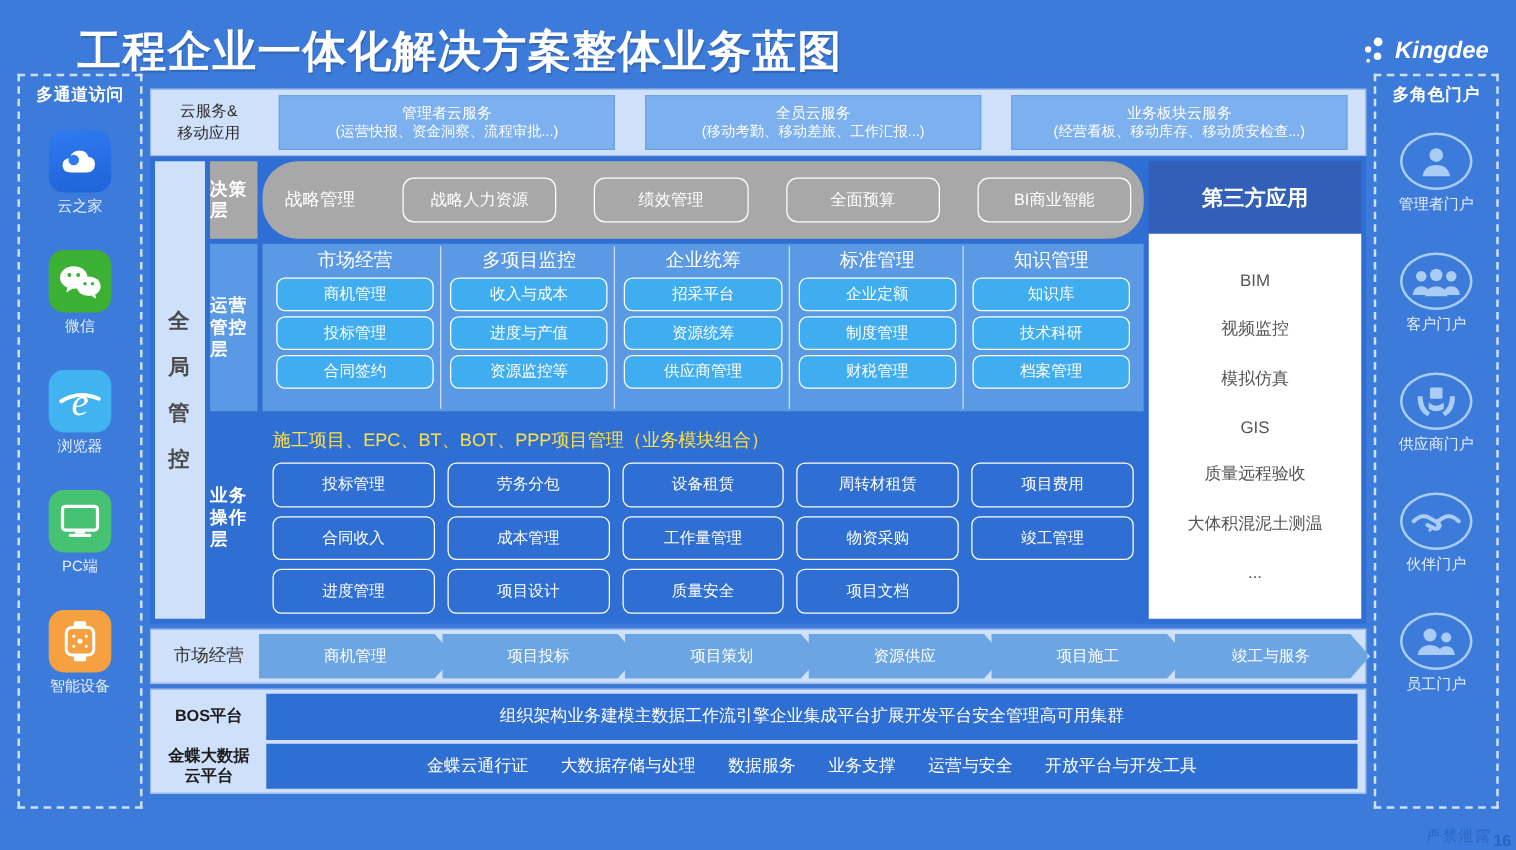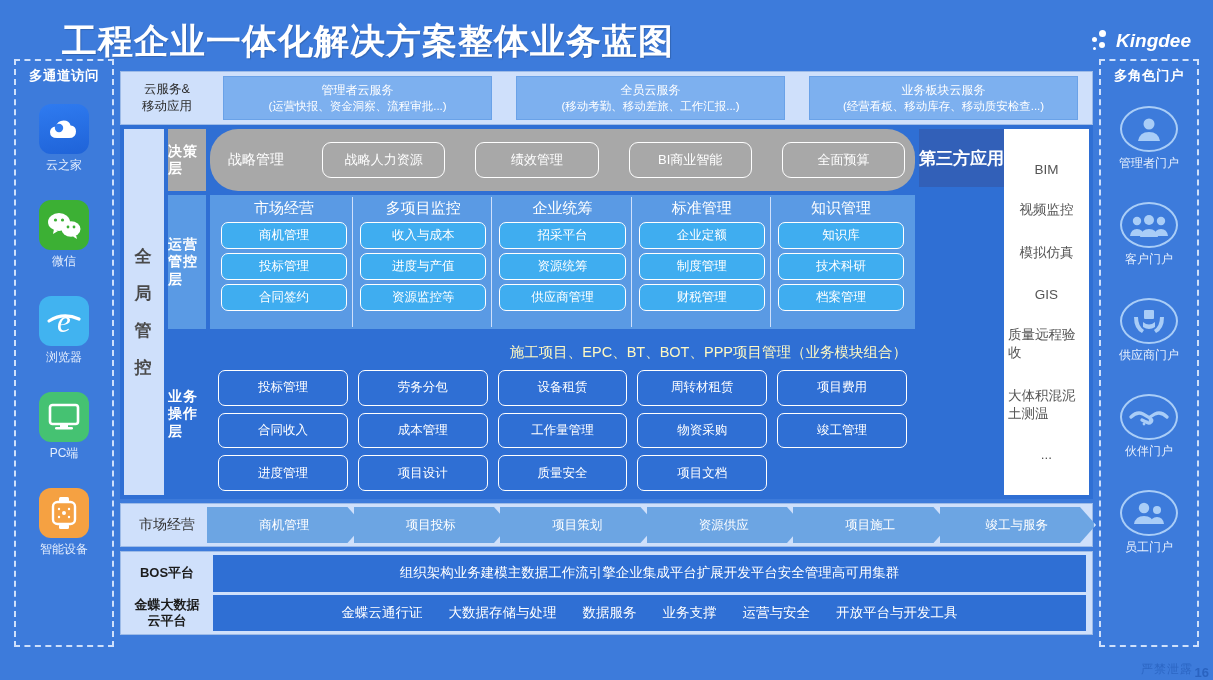--- a/index.html
+++ b/index.html
@@ -121,30 +121,30 @@
   .ops-chip {
     background:#3fadf0; border:1.5px solid #ffffff; border-radius:7px;
     height:27px; margin-bottom:4px; display:flex; align-items:center; justify-content:center;
     font-size:12.5px; color:#fff;
   }
 
   
   #layer-biz { flex:1; min-height:0; }
   #layer-biz .layer-tag { background:#2f6fd4; }
   #layer-biz .layer-body { background:#2f6fd4; flex-direction:column; padding:4px 8px; }
-  .biz-head { text-align:right; font-size:14.5px; color:#fef9c3; margin:6px 0 8px; }
+  .biz-head { text-align:left; font-size:14.5px; color:#fde047; margin:6px 0 8px; }
   .biz-grid { flex:1; display:grid; grid-template-columns:repeat(5,1fr); gap:7px 10px; }
   .biz-chip {
     border:1.5px solid #ffffff; border-radius:7px;
     display:flex; align-items:center; justify-content:center;
     font-size:12.5px; color:#fff; background:#2f6fd4;
   }
 
   
-  #third { width:170px; flex:0 0 170px; display:flex; flex-direction:row; }
+  #third { width:170px; flex:0 0 170px; display:flex; flex-direction:column; }
   #third .t-head {
     background:#3260b8; color:#fff; font-size:17px; font-weight:bold;
     height:58px; display:flex; align-items:center; justify-content:center;
   }
   #third .t-list {
     flex:1; background:#ffffff; display:flex; flex-direction:column;
     align-items:center; justify-content:space-evenly; padding:8px 4px;
   }
   #third .t-list span { color:#555; font-size:13.5px; }
 
@@ -299,22 +299,22 @@
       </div>
 
       <div id="layers">
 
         <div class="layer" id="layer-decision">
           <div class="layer-tag">决策层</div>
           <div class="layer-body">
             <div class="dec-title">战略管理</div>
             <div class="dec-chip">战略人力资源</div>
             <div class="dec-chip">绩效管理</div>
+            <div class="dec-chip">全面预算</div>
             <div class="dec-chip">BI商业智能</div>
-            <div class="dec-chip">全面预算</div>
           </div>
         </div>
 
         <div class="layer" id="layer-ops">
           <div class="layer-tag">
             <span>运营管控层</span>
           </div>
           <div class="layer-body">
             <div class="ops-col">
               <div class="ops-head">市场经营</div>

